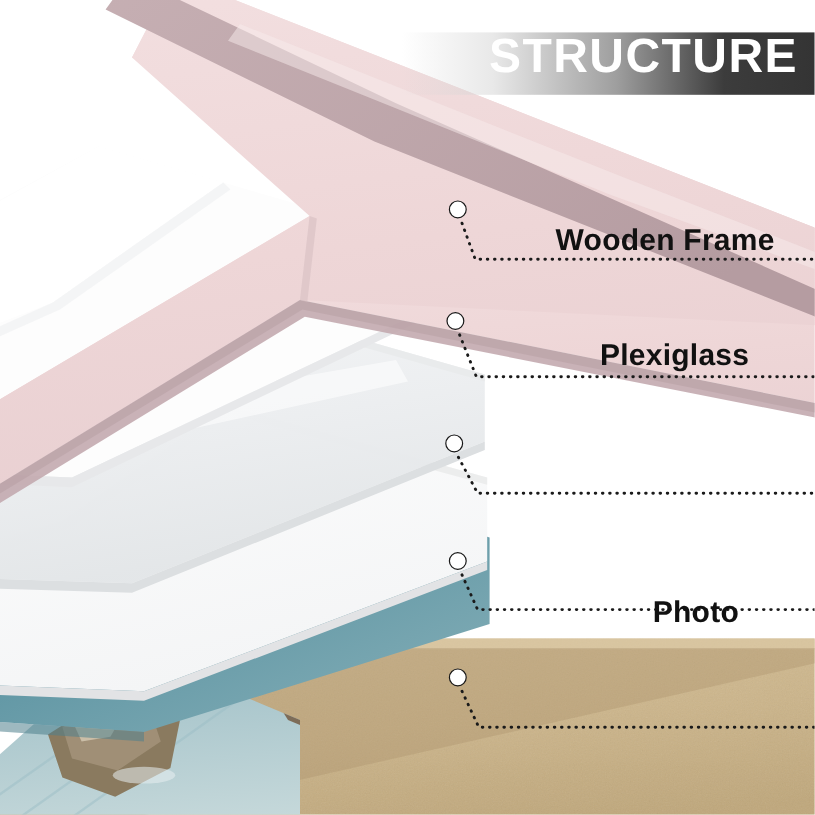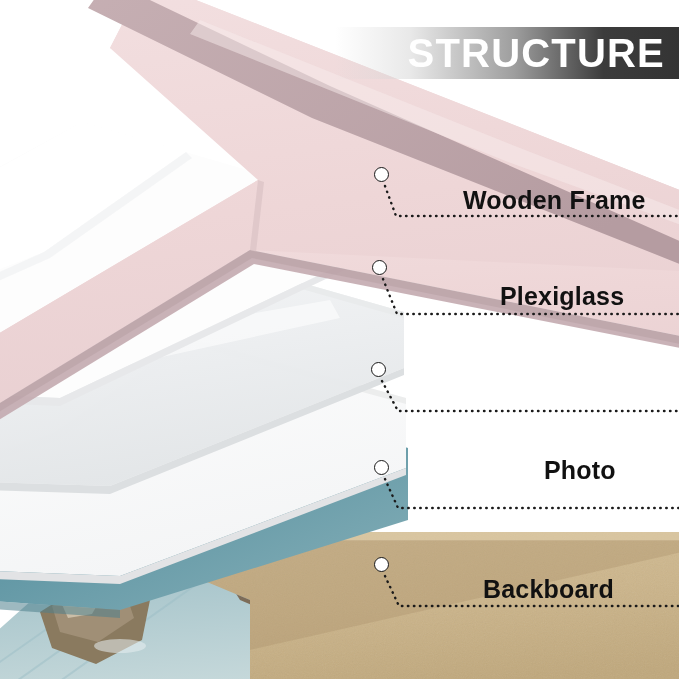--- a/index.html
+++ b/index.html
@@ -7,21 +7,21 @@
        font-family:"Liberation Sans","DejaVu Sans",sans-serif;}
   #stage{position:relative;width:679px;height:679px;background:#ffffff;overflow:hidden;}
 
   
   #art{position:absolute;left:0;top:0;width:679px;height:679px;}
 
   
   .banner{position:absolute;left:335px;top:27px;width:344px;height:52px;
           background:linear-gradient(90deg,rgba(240,240,240,0) 0%,rgba(214,214,214,.55) 22%,
                      rgba(150,150,150,.92) 52%,#3c3c3c 78%,#343434 100%);
-          display:flex;align-items:center;justify-content:flex-end;overflow:hidden;}
+          display:flex;align-items:flex-start;justify-content:flex-end;overflow:hidden;}
   .banner-title{color:#ffffff;font-size:40px;font-weight:bold;letter-spacing:1.2px;
                 padding-right:14px;line-height:1;white-space:nowrap;
                 font-family:"Liberation Sans","DejaVu Sans",sans-serif;}
   .callout-label{position:absolute;white-space:nowrap;color:#111111;
                  font-size:25px;font-weight:bold;letter-spacing:.2px;
                  font-family:"Liberation Sans","DejaVu Sans",sans-serif;}
   .leader{position:absolute;left:0;top:0;}
   .marker-dot{position:absolute;width:15px;height:15px;border-radius:50%;
               background:#ffffff;border:1.9px solid #181818;box-sizing:border-box;}
 </style>
@@ -215,17 +215,16 @@
   <div class="marker-dot" style="left:372px;top:260px;"></div>
   <div class="marker-dot" style="left:371px;top:362px;"></div>
   <div class="marker-dot" style="left:374px;top:460px;"></div>
   <div class="marker-dot" style="left:374px;top:557px;"></div>
 
   <div class="callout-label" style="left:500px;top:282px;">Plexiglass</div>
 
   <div class="callout-label" style="left:463px;top:186px;">Wooden Frame</div>
 
 
-  <div class="callout-label" style="left:544px;top:456px;">Photo</div>
-
-  <div class="callout-label" style="left:483px;top:575px;">Backboard</div>
+  <div class="callout-label" style="left:544px;top:496px;">Photo</div>
+
 
 </div>
 
 </body></html>

